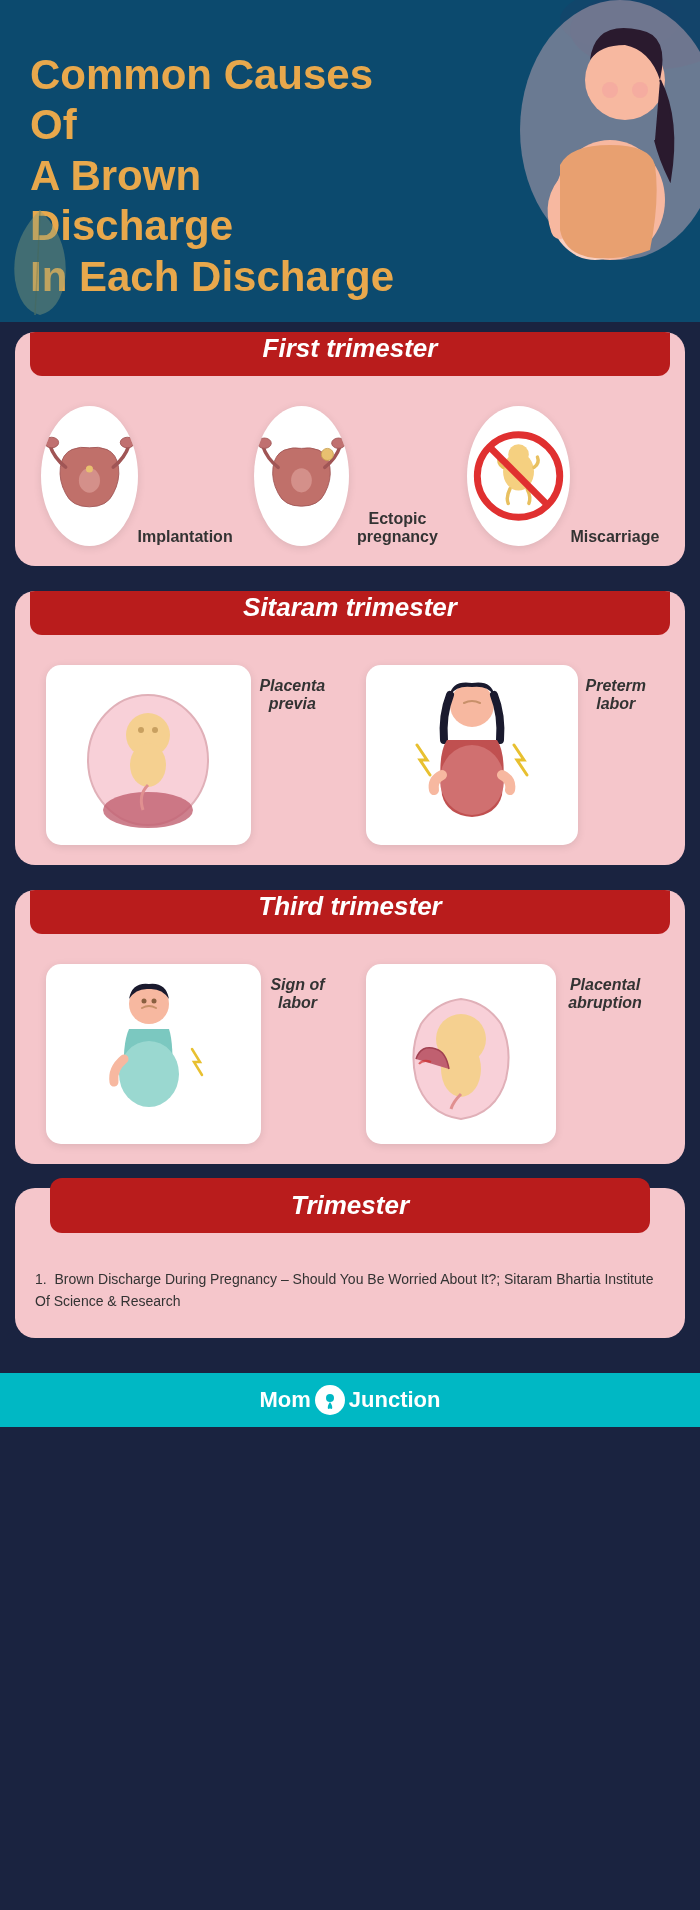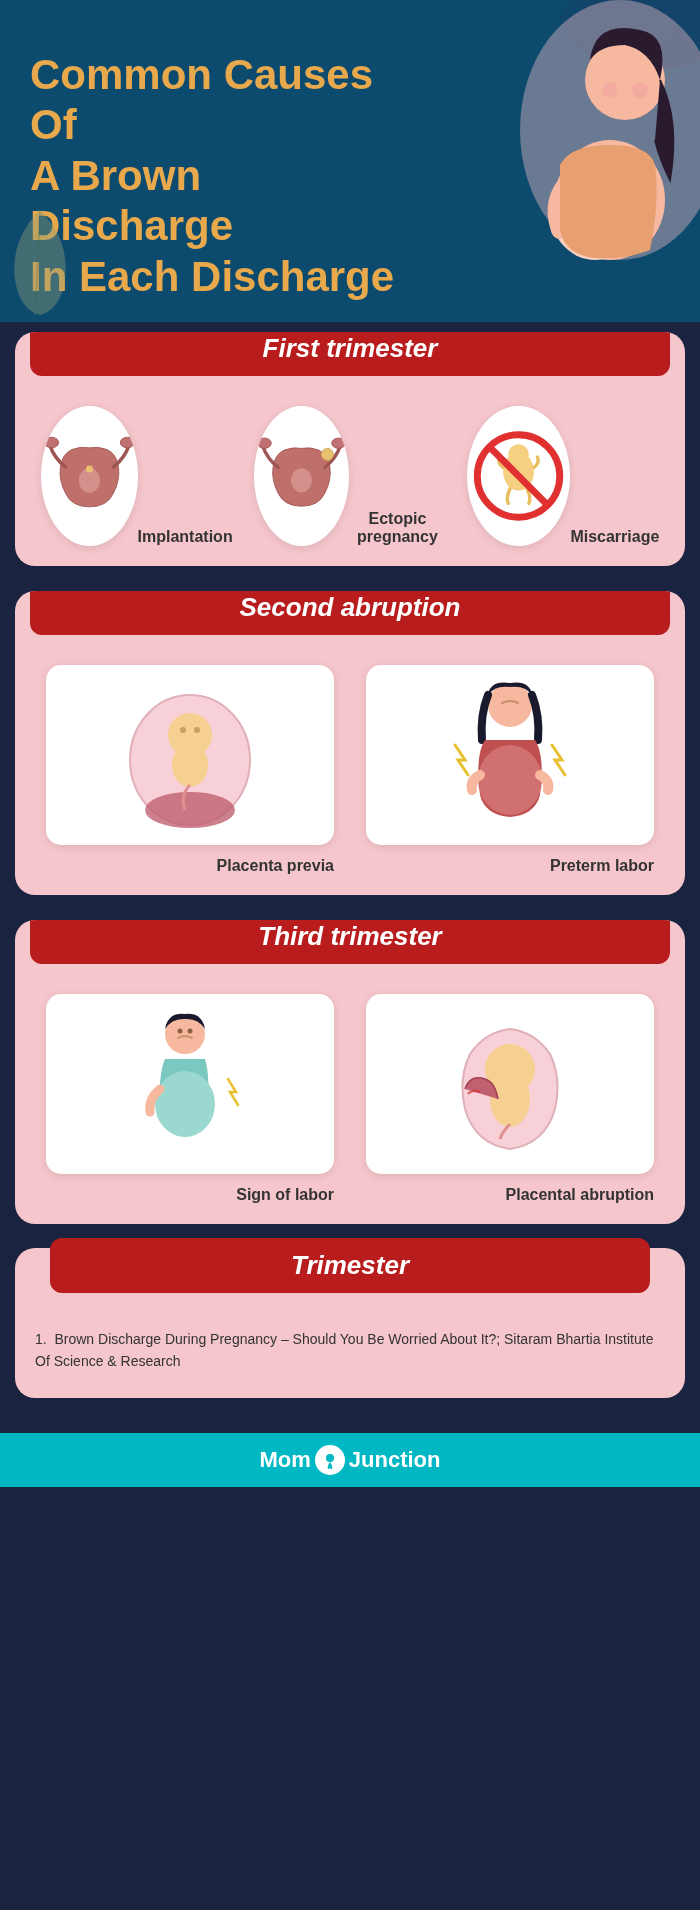--- a/index.html
+++ b/index.html
@@ -116,23 +116,24 @@
     
     .cards-row-two {
       display: flex;
       justify-content: space-around;
       align-items: flex-start;
       padding: 0 15px;
     }
 
     .card-item-rect {
       display: flex;
-      flex-direction: column;
-      align-items: flex-end;
+      flex-direction: row;
+      align-items: flex-start;
       width: 45%;
+      font-style: italic;
     }
 
     .card-rect {
       width: 100%;
       height: 180px;
       background: white;
       border-radius: 15px;
       display: flex;
       align-items: center;
       justify-content: center;
@@ -321,21 +322,21 @@
             </svg>
           </div>
           <span class="card-label">Miscarriage</span>
         </div>
 
       </div>
     </div>
 
     <div class="section-wrapper">
       <div class="section-header">
-        <span class="section-header-text">Second abruption</span>
+        <span class="section-header-text">Sitaram trimester</span>
       </div>
 
       <div class="cards-row-two">
 
         <div class="card-item-rect">
           <div class="card-rect">
             <svg width="160" height="160" viewBox="0 0 160 160" fill="none">
 
               <ellipse cx="80" cy="85" rx="60" ry="65" fill="#f8d0d8" stroke="#e0b0b8" stroke-width="2"></ellipse>
 

